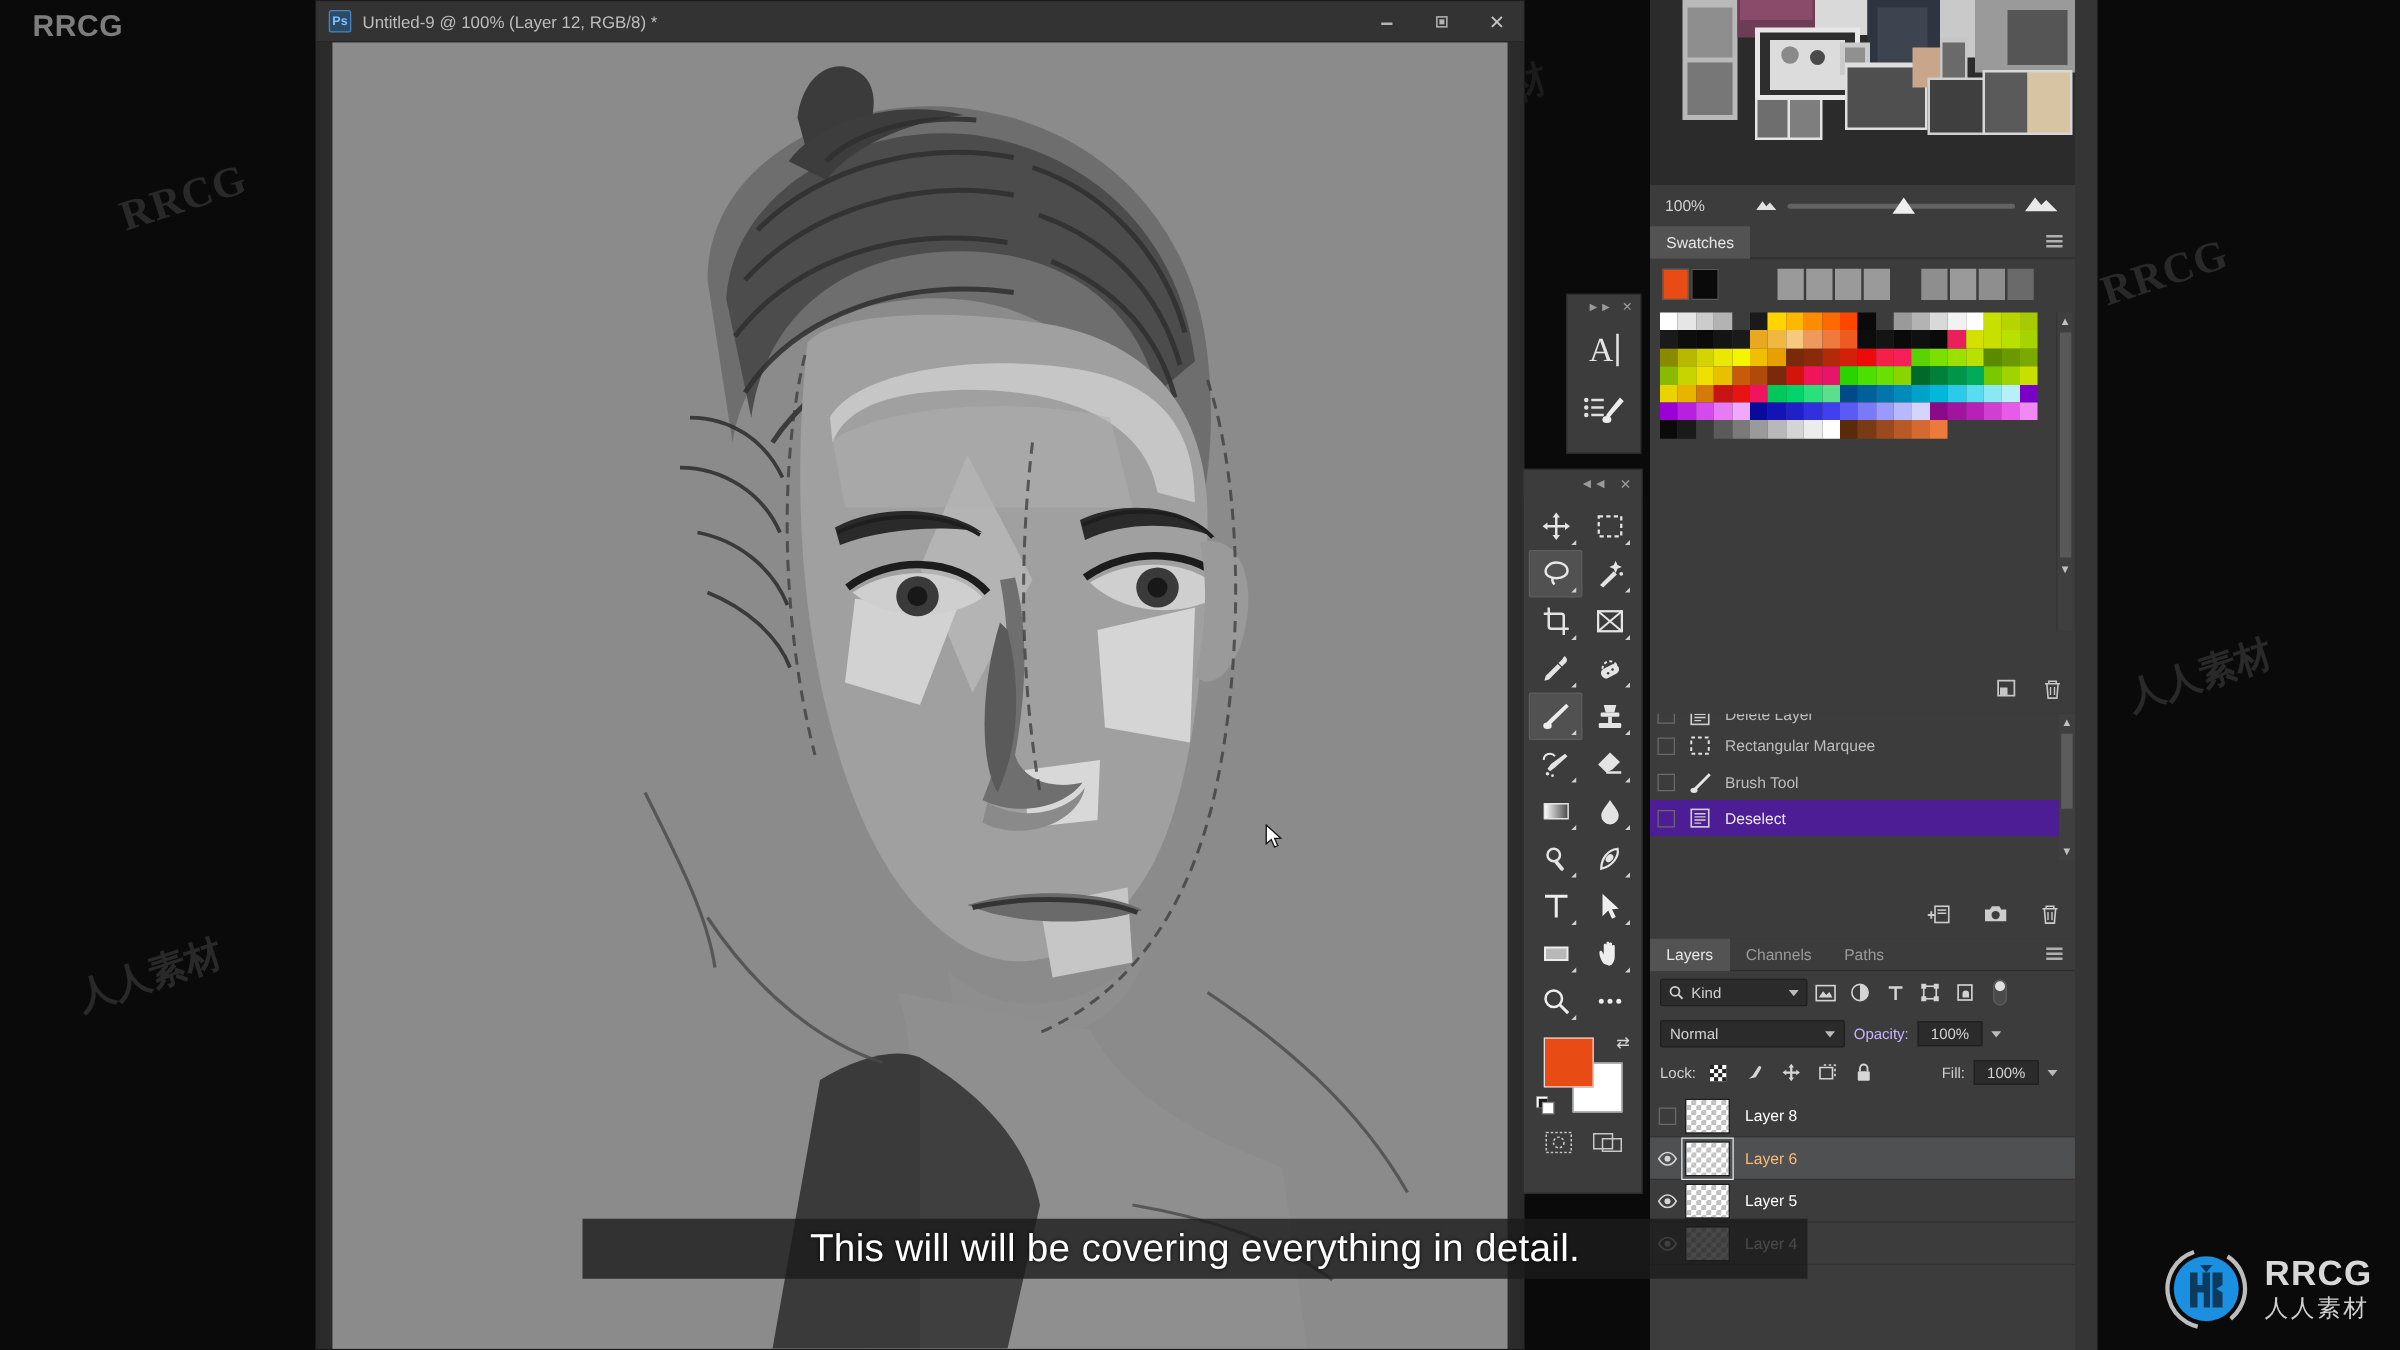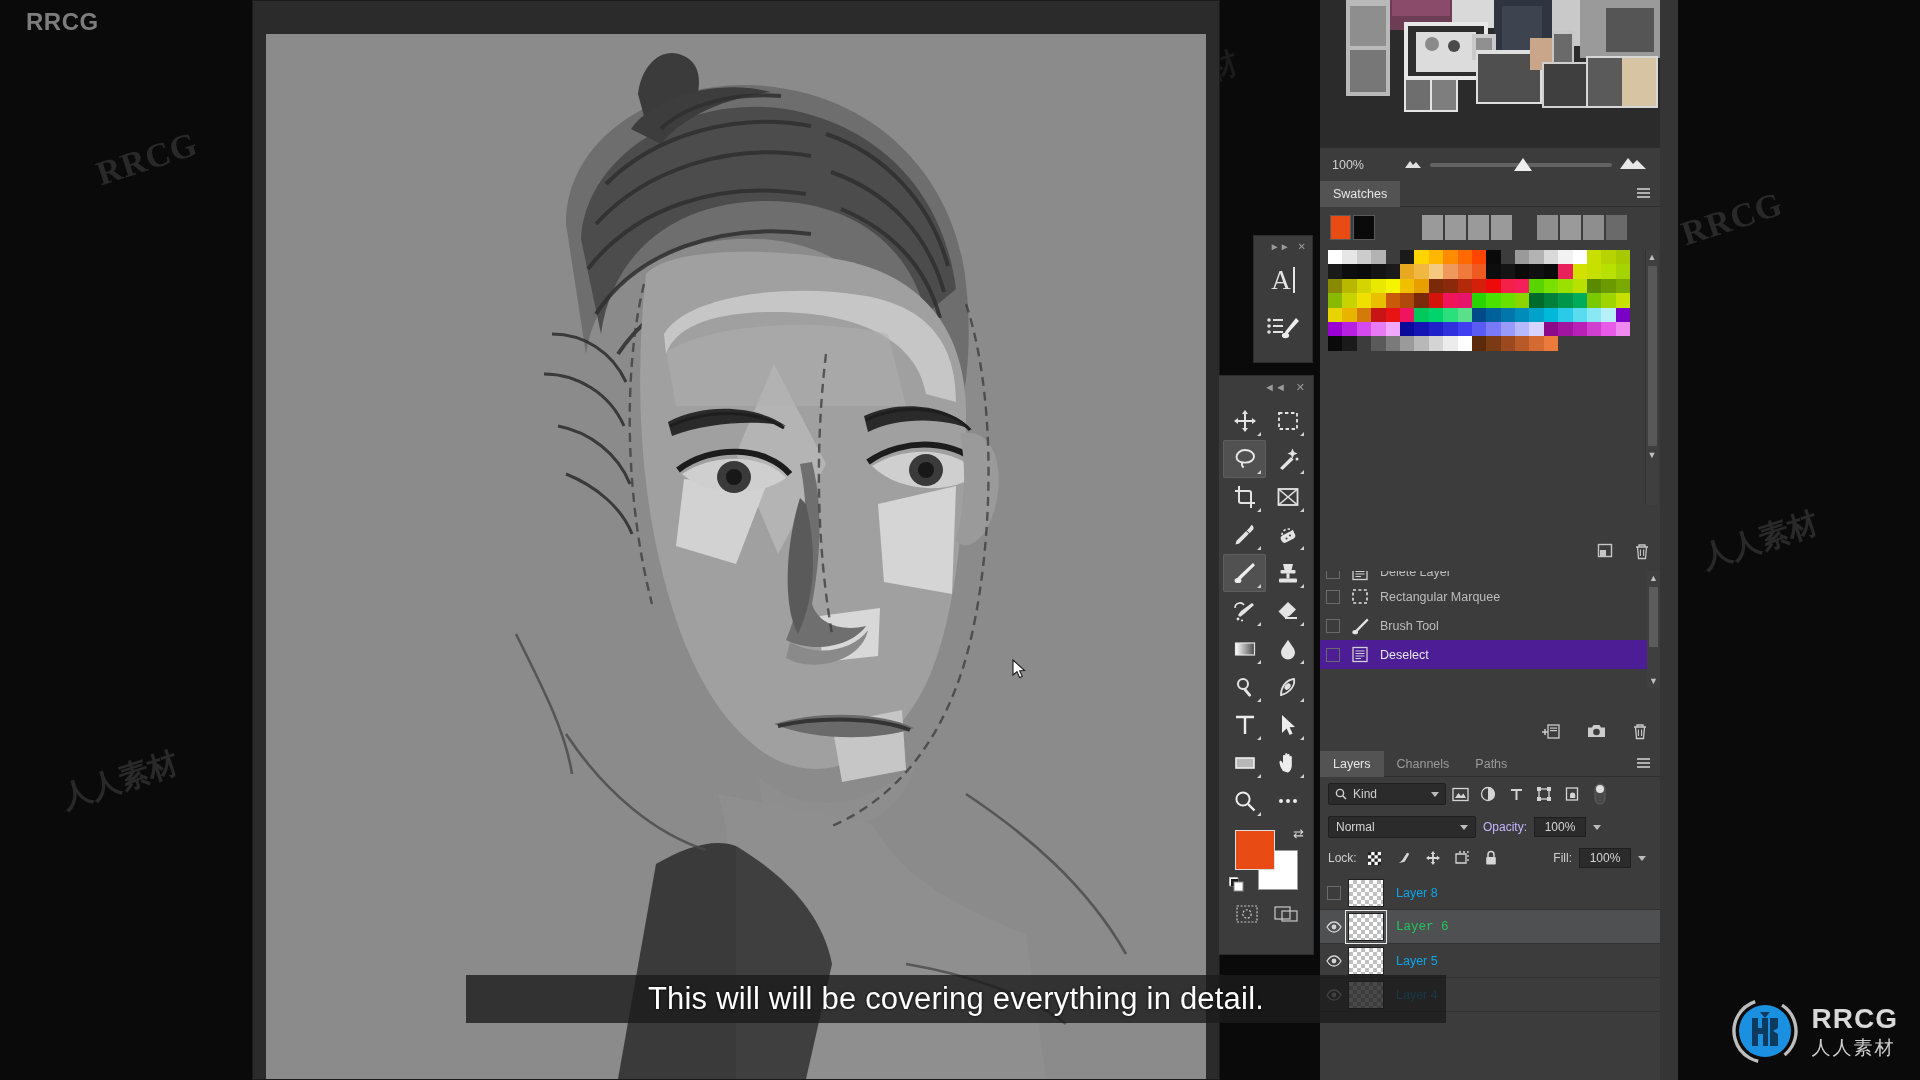--- a/index.html
+++ b/index.html
@@ -112,22 +112,22 @@
   #layer-list { margin-top:3px; }
   .lrow { height:34px; display:flex; align-items:center; border-bottom:1px solid #313131; position:relative; }
   .lrow.sel { background:#4f5052; }
   .eye { width:28px; display:flex; align-items:center; justify-content:center; }
   .lthumb { width:36px; height:28px; margin-right:12px; position:relative;
             background-image:
               linear-gradient(45deg,#bfbfbf 25%,transparent 25%,transparent 75%,#bfbfbf 75%),
               linear-gradient(45deg,#bfbfbf 25%,#fff 25%,#fff 75%,#bfbfbf 75%);
             background-size:8px 8px; background-position:0 0,4px 4px; border:1px solid #202020; }
   .lthumb.marked::after{ content:""; position:absolute; inset:-4px; border:1.5px solid #e8e8e8; }
-  .lname { font-size:12.5px; color:#0ea5e9; }
-  .lrow.sel .lname { color:#22c55e;font-family:Liberation Mono, monospace; }
+  .lname { font-size:12.5px; color:#ffffff; }
+  .lrow.sel .lname { color:#fdba74; }
 
   
   #toolpanel { position:absolute; left:1218px; top:375px; width:96px; height:580px;
                background:#3c3c3c; border:1px solid #2c2c2c; }
   #tool-hdr { height:22px; background:#3c3c3c; display:flex; align-items:center;
               justify-content:flex-end; gap:10px; padding-right:8px; color:#9a9a9a; font-size:11px;}
   #tools { display:grid; grid-template-columns:1fr 1fr; padding:4px 4px 0 4px; }
   .tool { height:38px; display:flex; align-items:center; justify-content:center; position:relative; }
   .tool.active { background:#515151; border-radius:2px; box-shadow:inset 0 0 0 1px #5e5e5e; }
   .tool::after { content:""; position:absolute; right:5px; bottom:4px;
@@ -179,20 +179,42 @@
       <div class="wm wm-cn wm-dark" style="left: 520px; top: 930px; transform: rotate(-18deg);">人人素材</div>
       <div class="wm wm-rrcg" style="left: 1680px; top: 200px; transform: rotate(-18deg);">RRCG</div>
       <div class="wm wm-cn" style="left: 1700px; top: 520px; transform: rotate(-18deg);">人人素材</div>
       <div class="wm wm-rrcg" style="left: 1420px; top: 860px; transform: rotate(-18deg);">RRCG</div>
       <div class="wm wm-cn wm-dark" style="left: 1120px; top: 60px; transform: rotate(-18deg);">人人素材</div>
     </div>
 
   <div class="brand-tl">RRCG</div>
 
   <div id="doc-window">
+    <div id="doc-titlebar">
+      <div class="ps-badge">Ps</div>
+      <div id="doc-title">Untitled-9 @ 100% (Layer 12, RGB/8) *</div>
+      <div class="win-btns">
+        <div class="win-btn">
+          <svg width="13" height="13" viewBox="0 0 13 13">
+              <rect x="2" y="7" width="9" height="2" fill="#b4b4b4"></rect>
+            </svg>
+        </div>
+        <div class="win-btn">
+          <svg width="13" height="13" viewBox="0 0 13 13">
+              <rect x="2.5" y="2.5" width="8" height="8" fill="none" stroke="#b4b4b4" stroke-width="1.2"></rect>
+              <rect x="4.5" y="4.5" width="4" height="4" fill="#b4b4b4"></rect>
+            </svg>
+        </div>
+        <div class="win-btn">
+          <svg width="13" height="13" viewBox="0 0 13 13">
+              <path d="M2.5 2.5 L10.5 10.5 M10.5 2.5 L2.5 10.5" stroke="#c4c4c4" stroke-width="1.6"></path>
+            </svg>
+        </div>
+      </div>
+    </div>
 
     <div id="canvas-wrap">
       <div id="canvas">
         <svg id="art" viewBox="0 0 940 1045" preserveAspectRatio="xMidYMid slice">
           <rect width="940" height="1045" fill="#8b8b8b"></rect>
 
           <path d="M300 190 C300 90 420 35 520 55 C620 72 690 150 700 250 C710 340 690 400 680 430 L650 330 C630 250 560 200 470 205 C390 210 330 250 320 320 Z" fill="#6e6e6e"></path>
           <path d="M315 205 C320 120 420 60 520 75 C615 92 678 160 690 255 L660 280 C640 200 570 160 480 168 C400 175 345 225 335 300 Z" fill="#4c4c4c"></path>
 
           <path d="M372 60 C376 28 398 12 418 22 C440 32 434 62 424 82 C412 100 388 96 378 82 Z" fill="#3b3b3b"></path>

